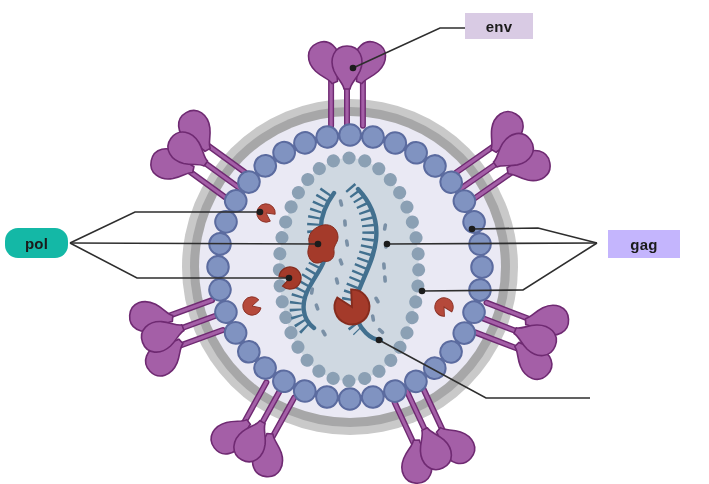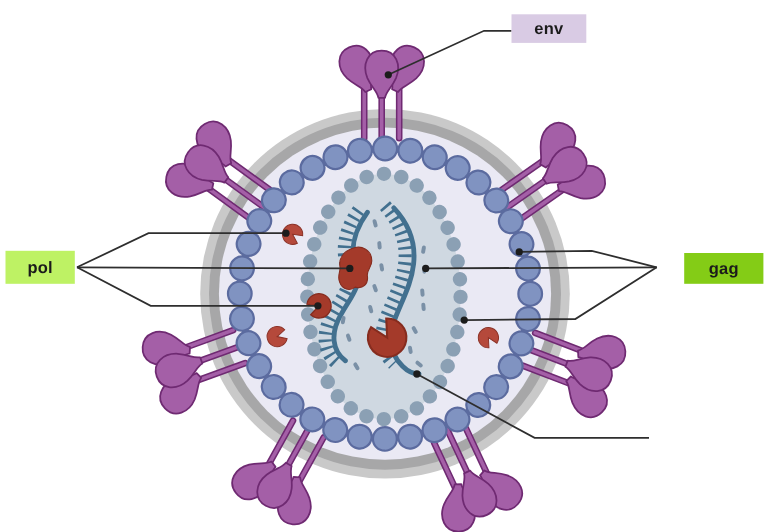--- a/index.html
+++ b/index.html
@@ -28,22 +28,22 @@
   .stalk{fill:#a45fa7;stroke:#6f2a72;stroke-width:1.4;}
   
   .lead{fill:none;stroke:#2e2e2e;stroke-width:1.6;stroke-linejoin:miter;}
   .dot{fill:#1c1c1c;}
   
   .label{
     position:absolute;display:flex;align-items:center;justify-content:center;
     font-weight:bold;font-size:15px;color:#1b1b1b;letter-spacing:.2px;
   }
   .label.env{left:465px;top:13px;width:68px;height:26px;background:#d9cbe4;}
-  .label.pol{left:5px;top:228px;width:63px;height:30px;background:#bef264;}
-  .label.gag{left:622px;top:230px;width:72px;height:28px;background:#84cc16;}
+  .label.pol{left:5px;top:228px;width:63px;height:30px;background:#14b8a6;border-radius:13px;}
+  .label.gag{left:608px;top:230px;width:72px;height:28px;background:#c4b5fd;}
   .label.luc{left:590px;top:372px;width:116px;height:45px;background:#a8dacf;}
 </style>
 </head>
 <body>
 
 <div class="stage">
 
   <svg width="709" height="484" viewBox="0 0 709 484">
     <defs>
       <path id="headShape" d="M0,-36C-13,-36 -18,-23 -13,-11C-9,-2 -4,1 -3,7L3,7C4,1 9,-2 13,-11C18,-23 13,-36 0,-36Z"></path>

